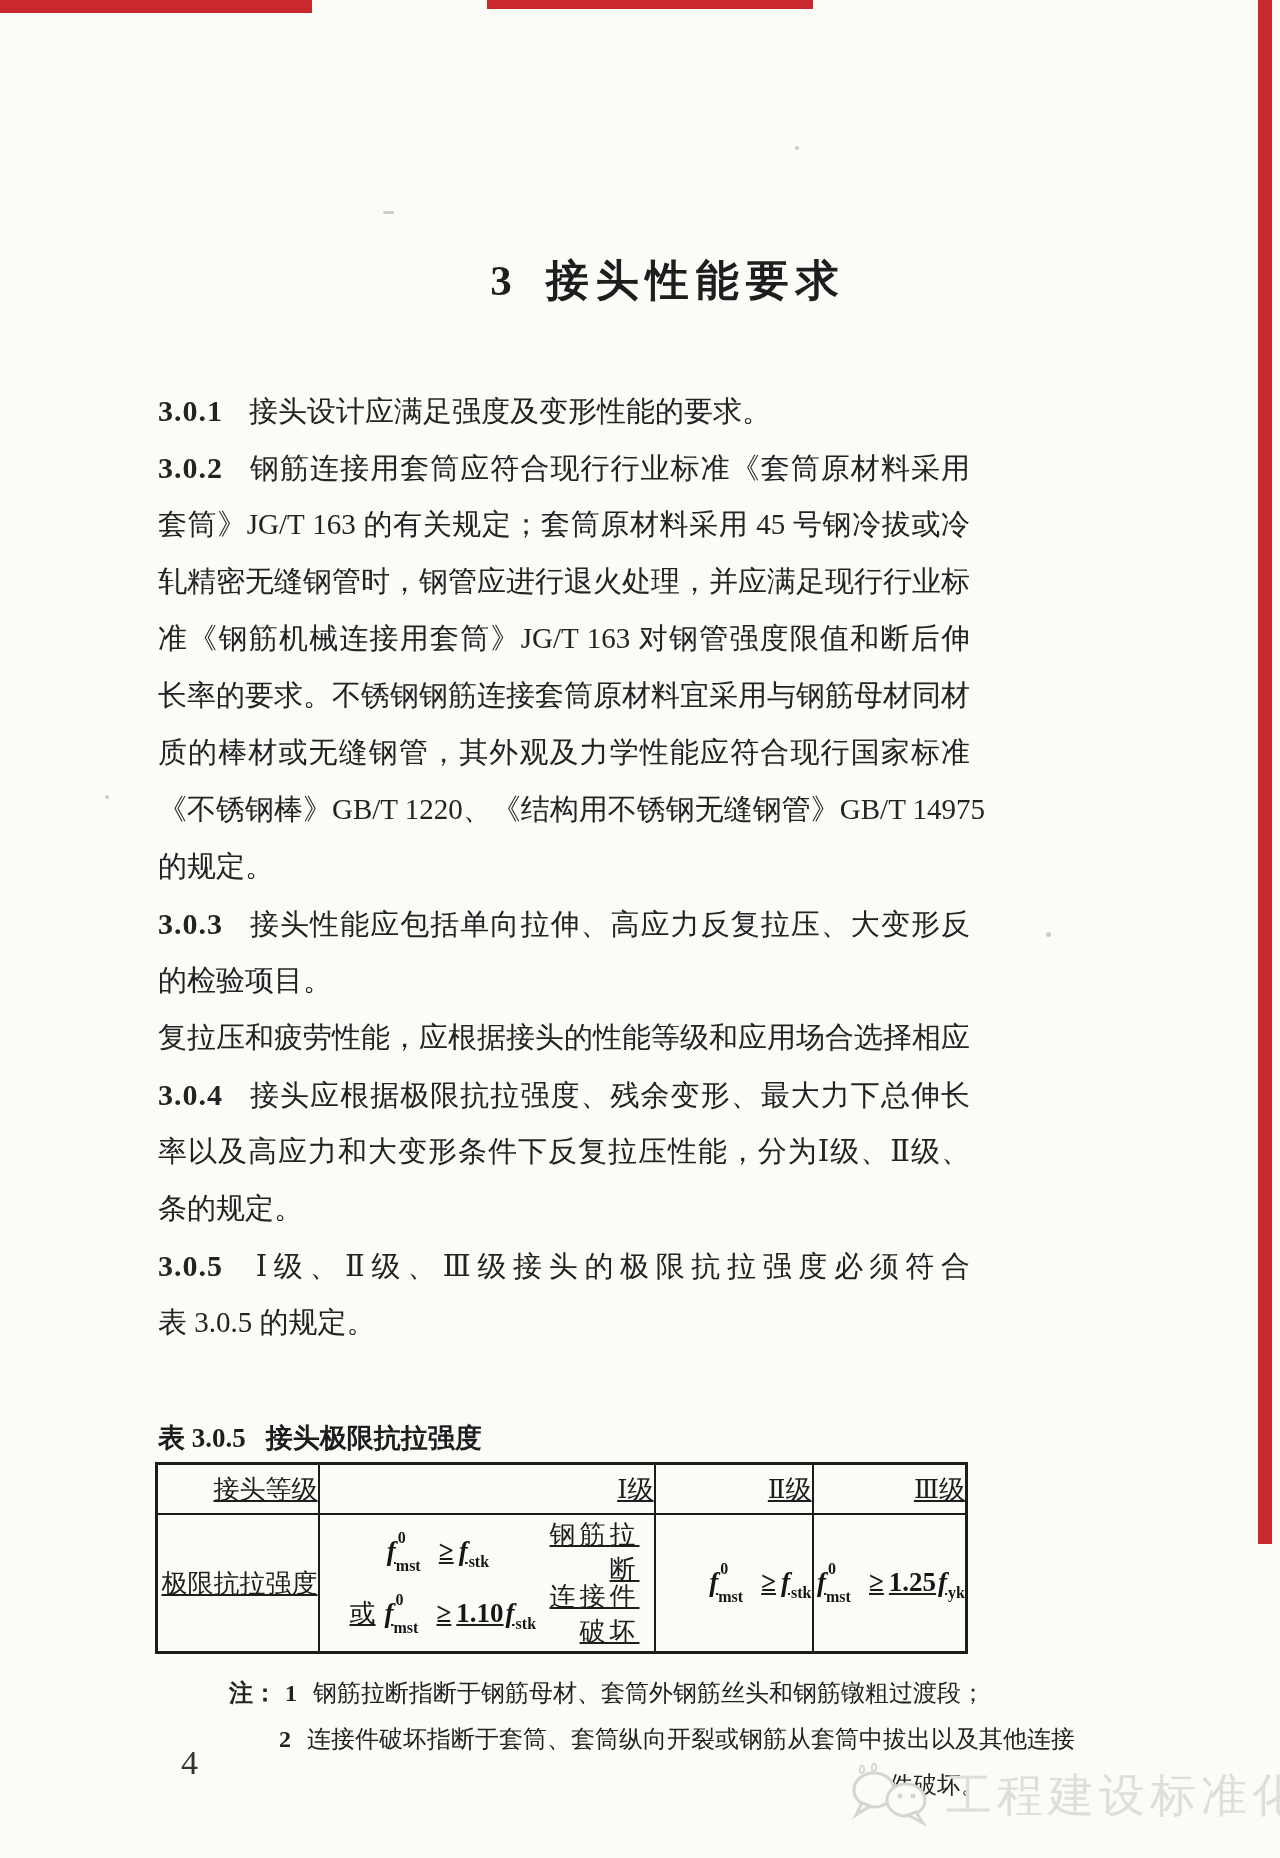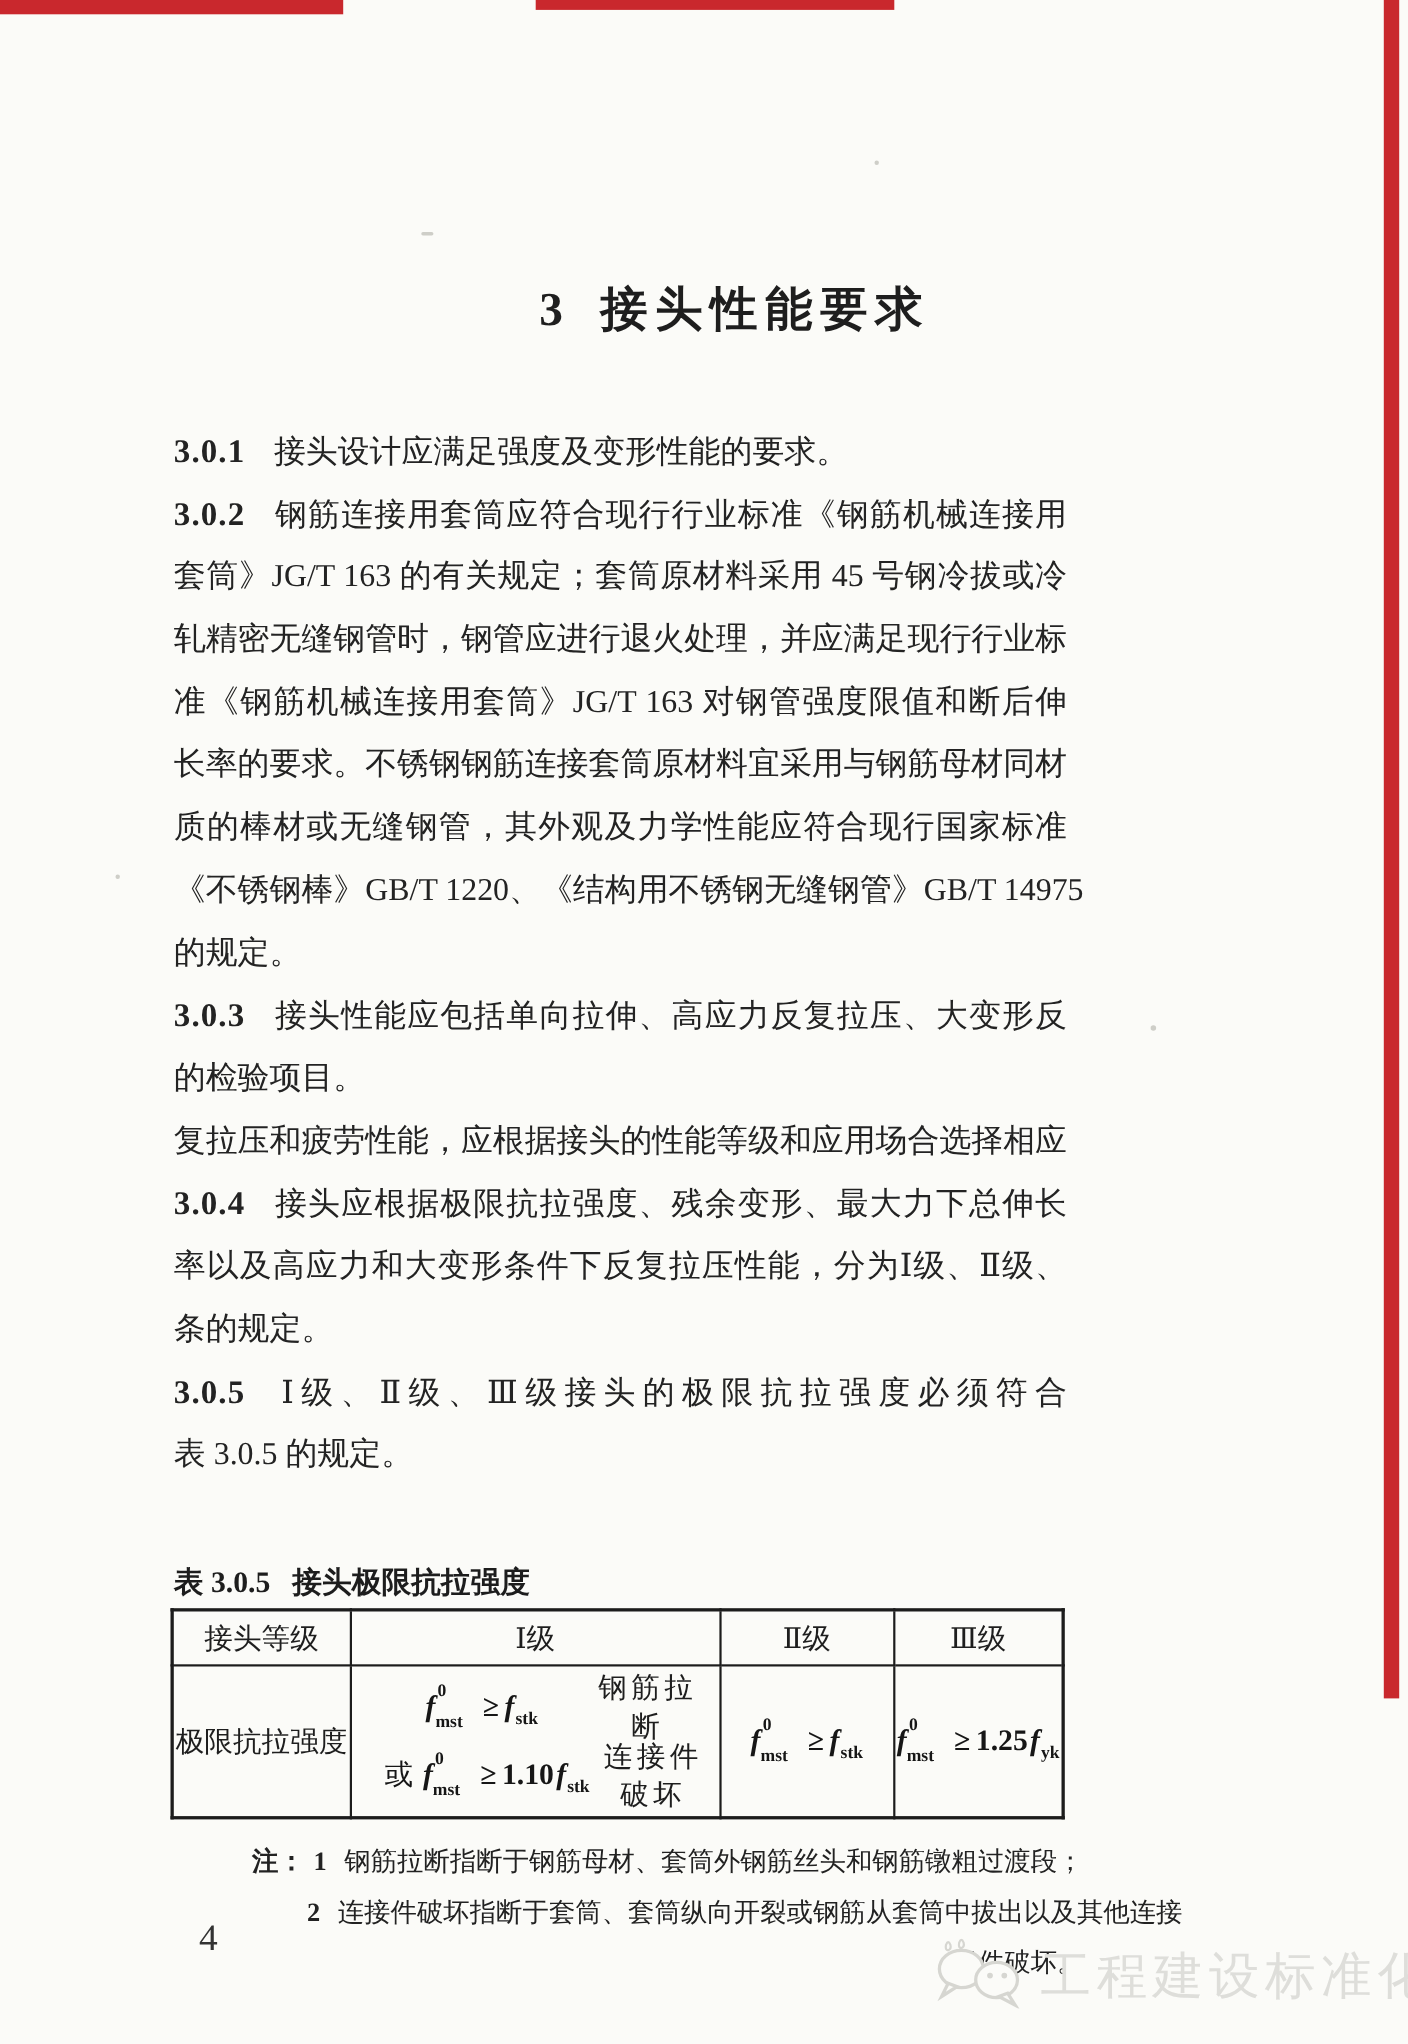--- a/index.html
+++ b/index.html
@@ -25,22 +25,22 @@
   .ln{height:57px;line-height:57px;white-space:nowrap;text-align:justify;text-align-last:justify;}
   .ln.short{text-align-last:left;}
   .num{font-weight:bold;font-size:30px;margin-right:26px;letter-spacing:1px;}
   
   .tcaption{position:absolute;top:1420px;left:158px;width:812px;text-align:left;
     font-weight:bold;font-size:27px;color:#1d1d1d;}
   .tcaption .cl{margin-right:20px;}
   
   .spec-table{position:absolute;top:1462px;left:155px;width:810px;border-collapse:collapse;
     table-layout:fixed;border:3px solid #1c1c1c;background:#fbfbf8;}
-  .spec-table td{border:2px solid #1c1c1c;text-align:center;vertical-align:middle;
-    font-size:26px;color:#1e1e1e;padding:0;}
+  .spec-table td{border:2px solid #1c1c1c;text-align:right;vertical-align:middle;
+    font-size:26px;color:#1e1e1e;padding:0;text-decoration:underline;}
   .spec-table tr.hd td{height:48px;}
   .spec-table tr.bd td{height:136px;}
   .g1cell{padding:0 0 0 4px;}
   .g1row{display:flex;align-items:center;height:62px;padding:0 14px 0 30px;}
   .fwrap{width:210px;display:flex;justify-content:center;align-items:center;}
   .gdesc{margin-left:12px;letter-spacing:4px;}
   
   .fx{font-family:"Liberation Serif",serif;font-size:27px;font-weight:bold;white-space:nowrap;color:#161616;}
   .fx .fi{font-style:italic;}
   .fx .ss{display:inline-block;position:relative;width:38px;height:46px;vertical-align:-15px;}
@@ -79,21 +79,21 @@
   <div class="speck" style="left:105px;top:795px;width:4px;height:4px;"></div>
   <div class="speck" style="left:1046px;top:932px;width:5px;height:5px;"></div>
 
   <div class="title">
     <span class="tnum">3</span><span class="ttext">接头性能要求</span>
   </div>
 
   <div class="body">
     <div class="ln short"><span class="num">3.0.1</span><span>接头设计应满足强度及变形性能的要求。</span></div>
 
-    <div class="ln"><span class="num">3.0.2</span><span>钢筋连接用套筒应符合现行行业标准《钢筋机械连接用</span></div>
+    <div class="ln"><span class="num">3.0.2</span><span>钢筋连接用套筒应符合现行行业标准《套筒原材料采用</span></div>
     <div class="ln"><span>套筒》JG/T 163 的有关规定；套筒原材料采用 45 号钢冷拔或冷</span></div>
     <div class="ln"><span>轧精密无缝钢管时，钢管应进行退火处理，并应满足现行行业标</span></div>
     <div class="ln"><span>准《钢筋机械连接用套筒》JG/T 163 对钢管强度限值和断后伸</span></div>
     <div class="ln"><span>长率的要求。不锈钢钢筋连接套筒原材料宜采用与钢筋母材同材</span></div>
     <div class="ln"><span>质的棒材或无缝钢管，其外观及力学性能应符合现行国家标准</span></div>
     <div class="ln"><span>《不锈钢棒》GB/T 1220、《结构用不锈钢无缝钢管》GB/T 14975</span></div>
     <div class="ln short"><span>的规定。</span></div>
 
     <div class="ln"><span class="num">3.0.3</span><span>接头性能应包括单向拉伸、高应力反复拉压、大变形反</span></div>
     <div class="ln short"><span>的检验项目。</span></div>

